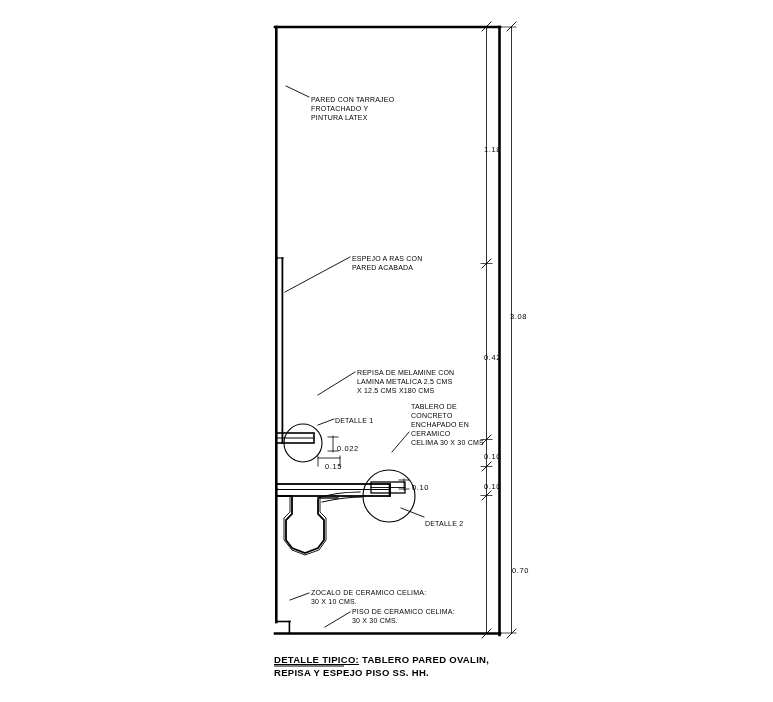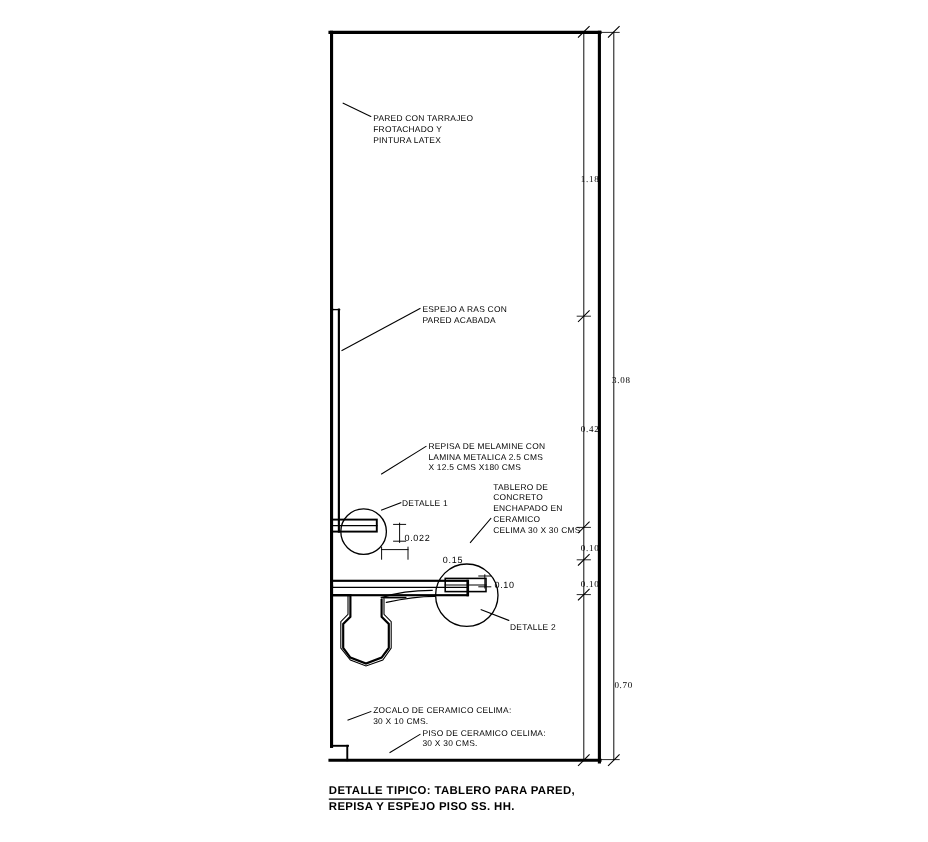--- a/index.html
+++ b/index.html
@@ -34,36 +34,37 @@
   .dim {
     position: absolute;
     font-family: "Liberation Sans", sans-serif;
     font-size: 7.5px;
     letter-spacing: 0.6px;
     color: #000000;
     white-space: pre;
   }
   .dim-v {
     position: absolute;
-    font-family: Liberation Serif, serif;
+    font-family: Liberation Sans, sans-serif;
     font-size: 7.5px;
     letter-spacing: 0.6px;
     color: #000000;
     white-space: pre;
   }
   .title-wrap {
     position: absolute;
     left: 274px;
     top: 653px;
     width: 330px;
     font-size: 9.5px;
     line-height: 13px;
     letter-spacing: 0.3px;
   }
   .title-under {
+    text-decoration: underline;
     font-weight: bold;
   }
   .title-rest {
     font-weight: bold;
   }
 </style>
 </head>
 <body>
 
 <svg id="canvas" viewBox="0 0 773 702">
@@ -177,20 +178,20 @@
 30 X 30 CMS.</div>
   </div>
 <div id="dimension-layer">
     <div class="dim-v" style="left: 484px; top: 145px;">1.18</div>
     <div class="dim-v" style="left: 484px; top: 353px;">0.42</div>
     <div class="dim-v" style="left: 484px; top: 452px;">0.10</div>
     <div class="dim-v" style="left: 484px; top: 482px;">0.10</div>
     <div class="dim-v" style="left: 484px; top: 566px; padding-left: 28px;">0.70</div>
     <div class="dim-v" style="left: 510px; top: 312px;">3.08</div>
     <div class="dim" style="left: 337px; top: 444px;">0.022</div>
-    <div class="dim" style="left: 325px; top: 462px; margin-left: 44px;">0.15</div>
+    <div class="dim" style="left: 325px; top: 462px;">0.15</div>
     <div class="dim" style="left: 412px; top: 483px;">0.10</div>
   </div>
 
 <div class="title-wrap">
-  <span class="title-under">DETALLE TIPICO:</span><span class="title-rest"> TABLERO PARA PARED,</span><br>
+  <span class="title-under">DETALLE TIPICO:</span><span class="title-rest"> TABLERO PARED OVALIN,</span><br>
   <span class="title-rest">REPISA Y ESPEJO PISO SS. HH.</span>
 </div>
 
 </body></html>

